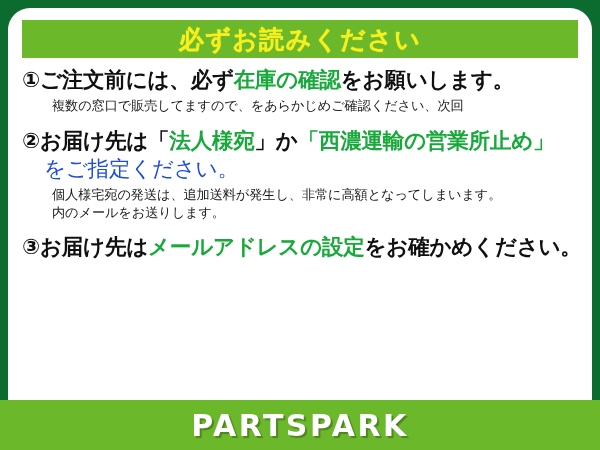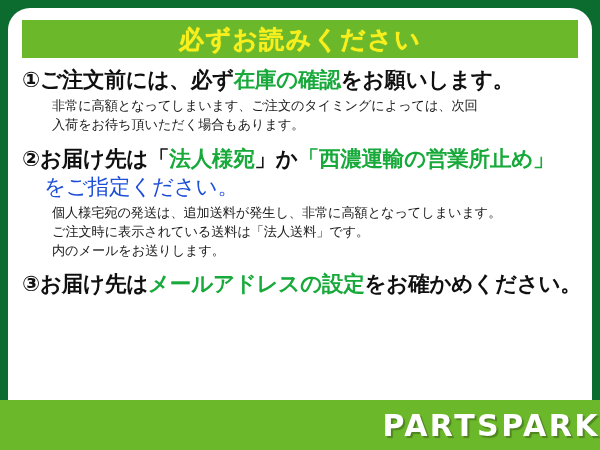--- a/index.html
+++ b/index.html
@@ -77,21 +77,21 @@
   }
   .sub div{ white-space:nowrap; }
   .gap1{ height:11px; }
   .gap2{ height:10px; }
   
   #footer{
     position:absolute;
     left:0; top:400px;
     width:600px; height:50px;
     background:#6cb82b;
-    display:flex; align-items:center; justify-content:flex-end;
+    display:flex; align-items:center; justify-content:center;
   }
   #footer .brand{
     color:#ffffff;
     font-size:30px;
     font-weight:bold;
     letter-spacing:2.5px;
     text-shadow:2px 2px 1px rgba(0,0,0,0.28);
   }
 </style>
 </head>
@@ -103,33 +103,31 @@
 
     <div id="titlebar">
       <span class="ttl">必ずお読みください</span>
     </div>
 
     <div id="content">
 
       <div class="item">
         <div class="head"><span class="k">①</span><span class="k">ご注文前には、必ず</span><span class="g">在庫の確認</span><span class="k">をお願いします。</span></div>
         <div class="sub">
-          <div>非常に高額となってしまいます、ご注文のタイミングによっては、次回</div>
-          <div>入荷をお待ち頂いただく場合もあります。</div>
+          <div>複数の窓口で販売してますので、をあらかじめご確認ください、次回</div>
         </div>
       </div>
 
       <div class="gap1"></div>
 
       <div class="item">
         <div class="head"><span class="k">②</span><span class="k">お届け先は</span><span class="k">「</span><span class="g">法人様宛</span><span class="k">」</span><span class="k">か</span><span class="g">「西濃運輸の営業所止め」</span></div>
         <div class="head2">をご指定ください。</div>
         <div class="sub">
           <div>個人様宅宛の発送は、追加送料が発生し、非常に高額となってしまいます。</div>
-          <div>ご注文時に表示されている送料は「法人送料」です。</div>
           <div>内のメールをお送りします。</div>
         </div>
       </div>
 
       <div class="gap2"></div>
 
       <div class="item">
         <div class="head"><span class="k">③</span><span class="k">お届け先は</span><span class="g">メールアドレスの設定</span><span class="k">をお確かめください。</span></div>
       </div>
 

